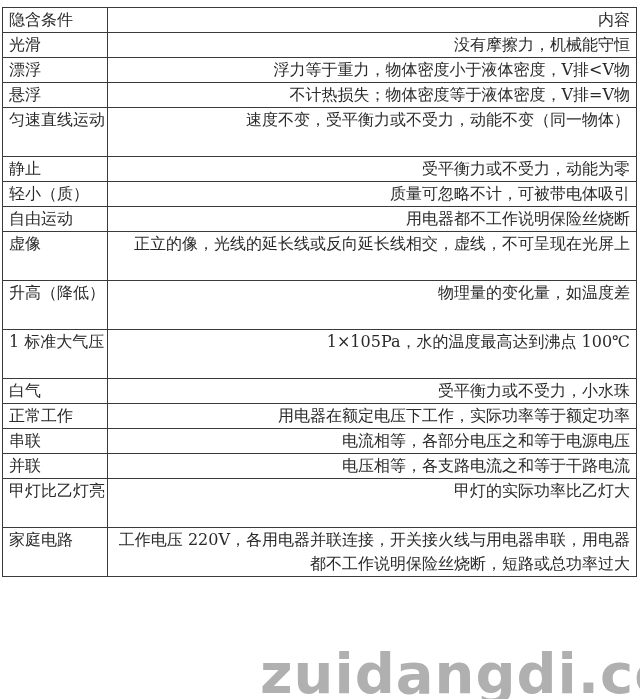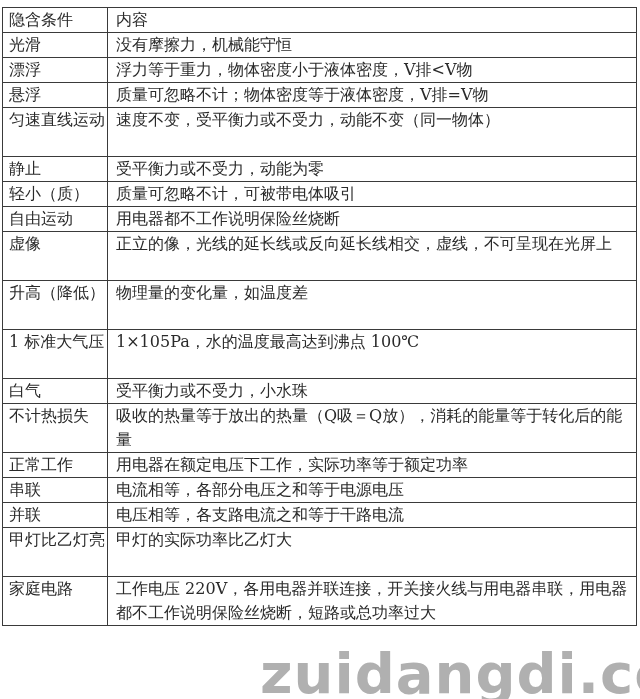--- a/index.html
+++ b/index.html
@@ -5,21 +5,21 @@
   html, body { margin: 0; padding: 0; background: #ffffff; }
   body { width: 640px; height: 699px; position: relative; overflow: hidden;
          font-family: "DejaVu Serif", "Liberation Serif", serif; color: #2a2a2a; }
   .tbl { position: absolute; left: 2px; top: 7px; width: 635px;
          border-collapse: collapse; table-layout: fixed; }
   .tbl td { border: 1px solid #3a3a3a; padding: 0 6px 0 6px; vertical-align: top;
             font-size: 16px; line-height: 24px; box-sizing: border-box; }
   .tbl td.c1 { width: 105px; padding-left: 6px; padding-right: 2px; }
   .tbl tr.h1 td { height: 24.5px; }
   .tbl tr.h2 td { height: 49px; }
-  .tbl td.c2 { padding-left: 8px; }
+  .tbl td.c2 { padding-left: 8px; text-align: right; }
   .wm { position: absolute; left: 260px; top: 646px; font-family: "DejaVu Sans", sans-serif;
         font-weight: bold; font-size: 56px; color: rgba(150,150,150,0.75); letter-spacing: 1px;
         line-height: 56px; pointer-events: none; }
 </style>
 </head>
 <body>
 
 <table class="tbl">
   <tbody id="tbody">
     <tr class="h1">
@@ -29,21 +29,21 @@
     <tr class="h1">
         <td class="c1">光滑</td>
         <td class="c2">没有摩擦力，机械能守恒</td>
       </tr>
     <tr class="h1">
         <td class="c1">漂浮</td>
         <td class="c2">浮力等于重力，物体密度小于液体密度，V排&lt;V物</td>
       </tr>
     <tr class="h1">
         <td class="c1">悬浮</td>
-        <td class="c2">质量可忽略不计；物体密度等于液体密度，V排=V物</td>
+        <td class="c2">不计热损失；物体密度等于液体密度，V排=V物</td>
       </tr>
     <tr class="h2">
         <td class="c1">匀速直线运动</td>
         <td class="c2">速度不变，受平衡力或不受力，动能不变（同一物体）</td>
       </tr>
     <tr class="h1">
         <td class="c1">静止</td>
         <td class="c2">受平衡力或不受力，动能为零</td>
       </tr>
     <tr class="h1">
@@ -63,24 +63,20 @@
         <td class="c2">物理量的变化量，如温度差</td>
       </tr>
     <tr class="h2">
         <td class="c1">1 标准大气压</td>
         <td class="c2">1×105Pa，水的温度最高达到沸点 100℃</td>
       </tr>
     <tr class="h1">
         <td class="c1">白气</td>
         <td class="c2">受平衡力或不受力，小水珠</td>
       </tr>
-    <tr class="h2">
-        <td class="c1">不计热损失</td>
-        <td class="c2">吸收的热量等于放出的热量（Q吸＝Q放），消耗的能量等于转化后的能量</td>
-      </tr>
     <tr class="h1">
         <td class="c1">正常工作</td>
         <td class="c2">用电器在额定电压下工作，实际功率等于额定功率</td>
       </tr>
     <tr class="h1">
         <td class="c1">串联</td>
         <td class="c2">电流相等，各部分电压之和等于电源电压</td>
       </tr>
     <tr class="h1">
         <td class="c1">并联</td>

